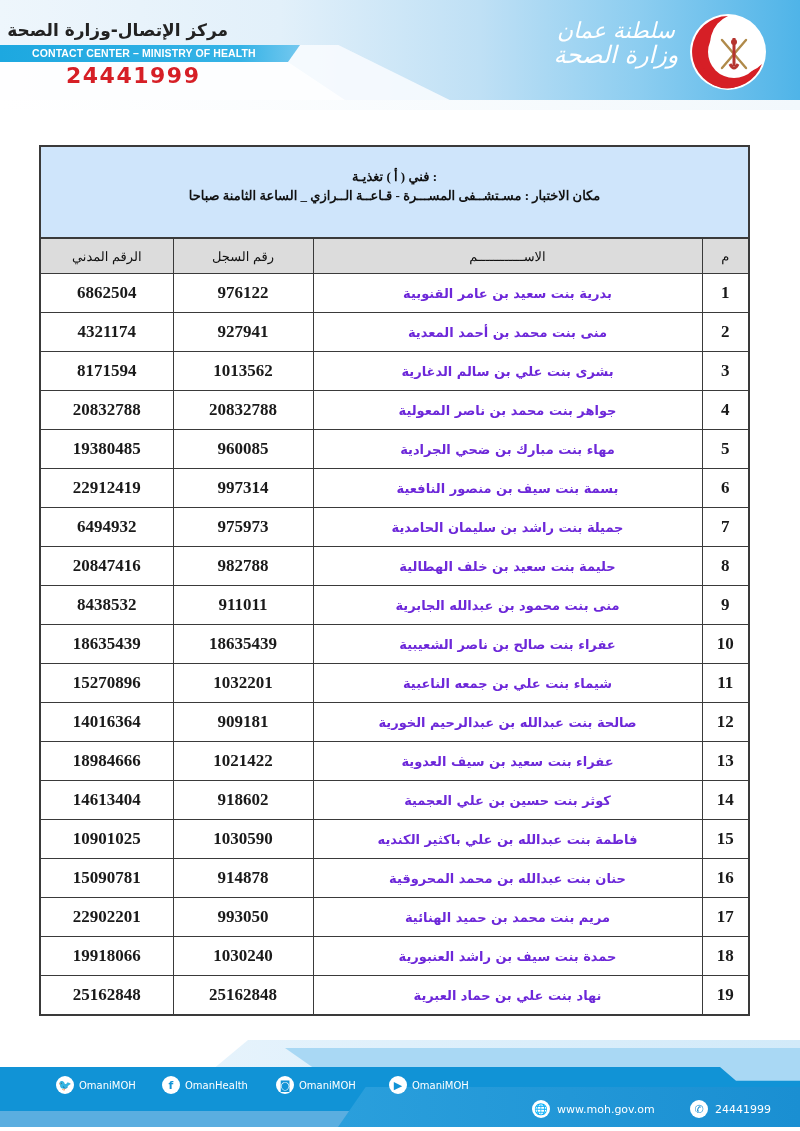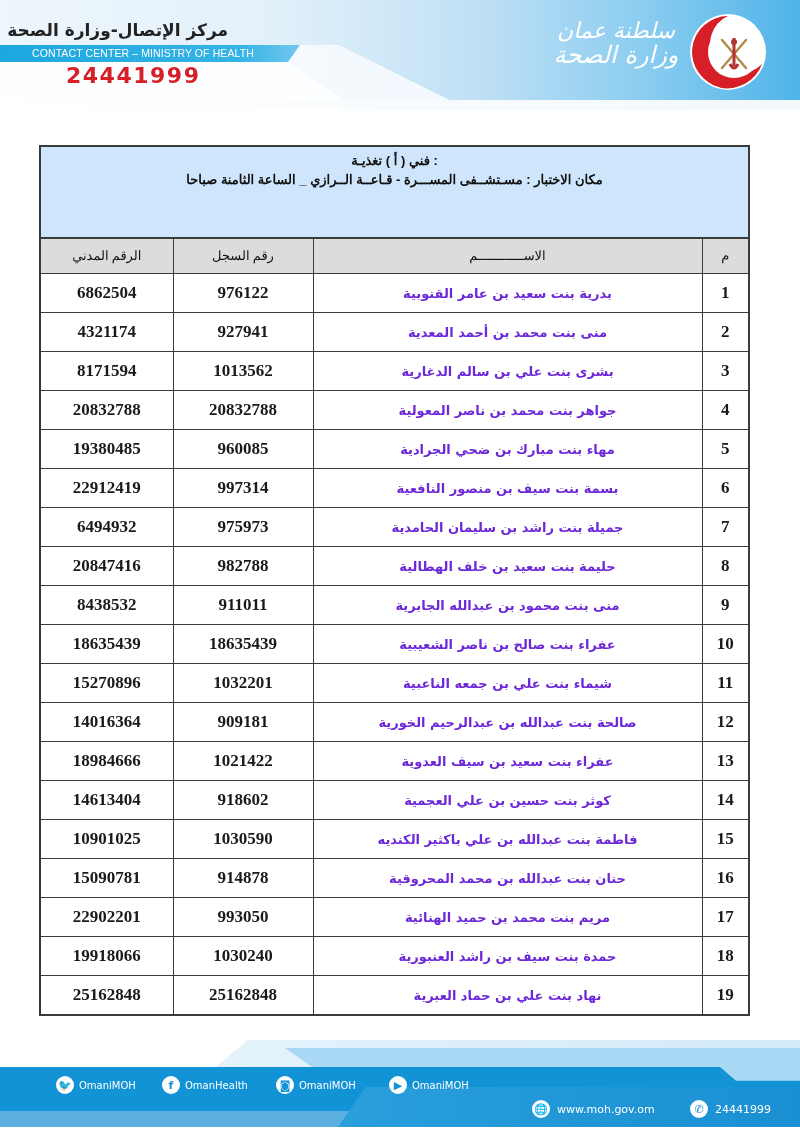--- a/index.html
+++ b/index.html
@@ -35,21 +35,21 @@
       font-family: "DejaVu Sans", sans-serif; font-weight: bold; font-size: 17px;
       color: #222; direction: rtl; text-align: left; white-space: nowrap;
     }
     .cc-band {
       position: absolute; left: 0; top: 45px; width: 300px; height: 17px;
       background: linear-gradient(90deg, #1da8e0, #35b3e6 80%, #74c8ef);
       clip-path: polygon(0 0, 100% 0, 96% 100%, 0 100%);
     }
     .cc-en {
       position: absolute; left: 32px; top: 47px;
-      font-family: "Liberation Sans", sans-serif; font-weight: normal; font-size: 10.5px;
+      font-family: "Liberation Sans", sans-serif; font-weight: bold; font-size: 10.5px;
       color: #ffffff; letter-spacing: 0.1px; white-space: nowrap;
     }
     .cc-num {
       position: absolute; left: 66px; top: 63px;
       font-family: "DejaVu Sans", sans-serif; font-weight: bold; font-size: 22px;
       color: #d61f26; letter-spacing: 1.5px;
     }
     .logo-text {
       position: absolute; left: 536px; top: 18px; width: 160px; text-align: center;
       font-family: "DejaVu Serif", serif; color: #ffffff; direction: rtl;
@@ -61,37 +61,37 @@
     }
     
     .doc-table {
       position: absolute; left: 39px; top: 145px; width: 711px;
       border: 2px solid #3a3a3a; box-sizing: border-box;
       background: #fff;
     }
     .title-box {
       height: 92px; background: #cfe5fb; border-bottom: 2px solid #3a3a3a;
       text-align: center; direction: rtl; box-sizing: border-box;
-      padding-top: 4px;
-      font-family: Liberation Sans, sans-serif; font-weight: bold; color: #111;
+      padding-top: 20px;
+      font-family: Liberation Serif, serif; font-weight: bold; color: #111;
     }
     .title-box div { font-size: 13px; line-height: 19px; }
     table.grid {
       width: 100%; border-collapse: collapse; direction: rtl; table-layout: fixed;
     }
     table.grid th, table.grid td {
       border: 1.5px solid #3a3a3a; text-align: center; padding: 0;
     }
     table.grid tr:first-child th { border-top: none; }
     table.grid th:first-child, table.grid td:first-child { border-right: none; }
     table.grid th:last-child, table.grid td:last-child { border-left: none; }
     table.grid tr:last-child td { border-bottom: none; }
     table.grid th {
       height: 34px; background: #dcdcdc;
-      font-family: Liberation Serif, serif; font-weight: normal; font-size: 13px; color: #111;
+      font-family: Liberation Sans, sans-serif; font-weight: normal; font-size: 13px; color: #111;
     }
     table.grid td { height: 38px; }
     td.c-idx, td.c-reg, td.c-civ {
       font-family: "Liberation Serif", serif; font-weight: bold; font-size: 17px; color: #1a1a1a;
     }
     td.c-name {
       font-family: "DejaVu Sans", sans-serif; font-weight: bold; font-size: 13px; color: #6d28d9;
     }
     col.w-idx { width: 46px; }
     col.w-name { width: 389px; }

